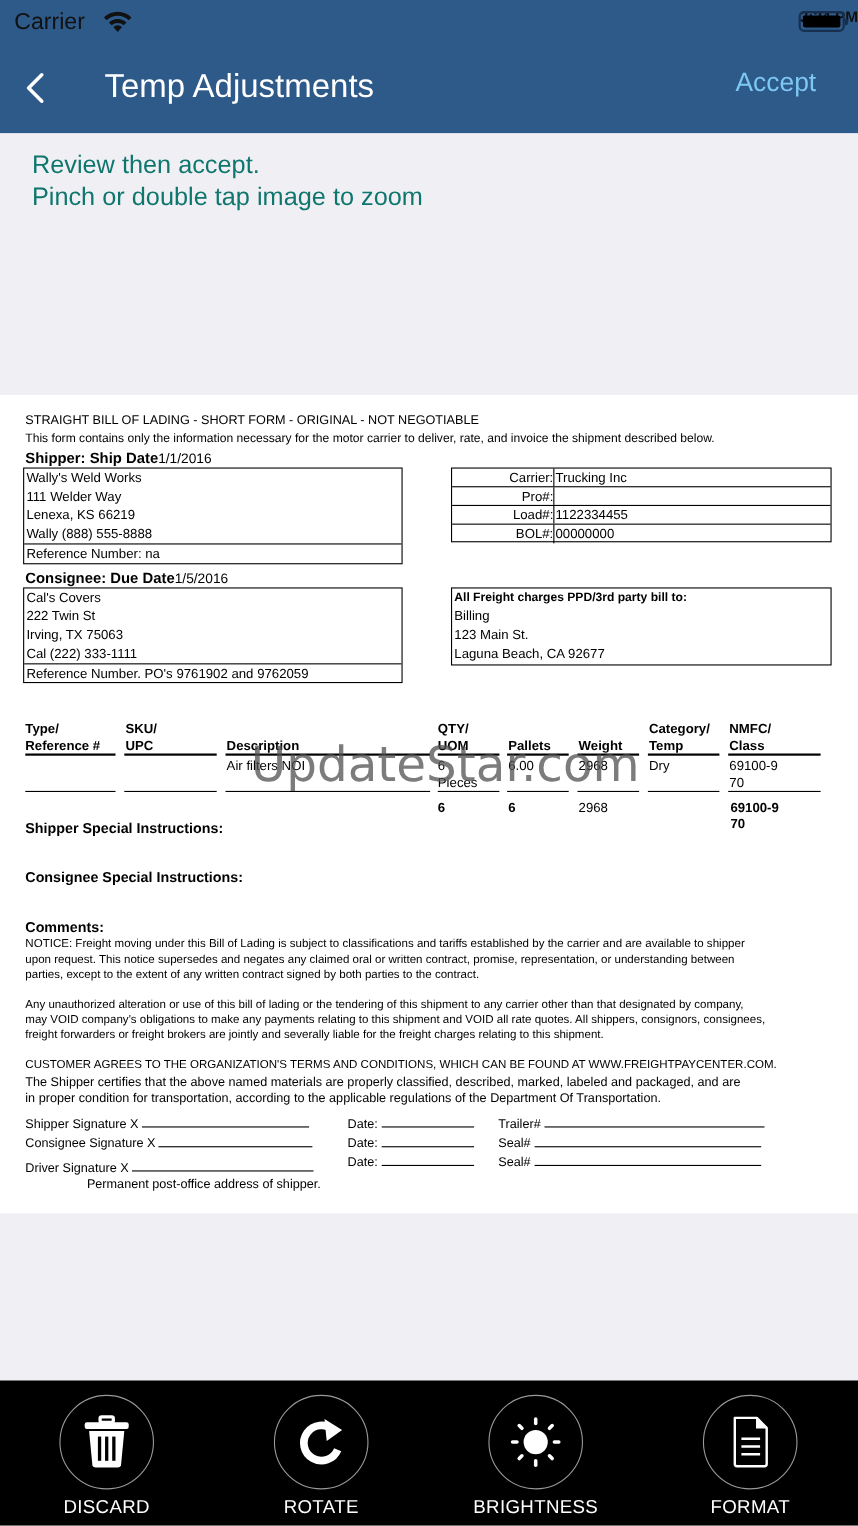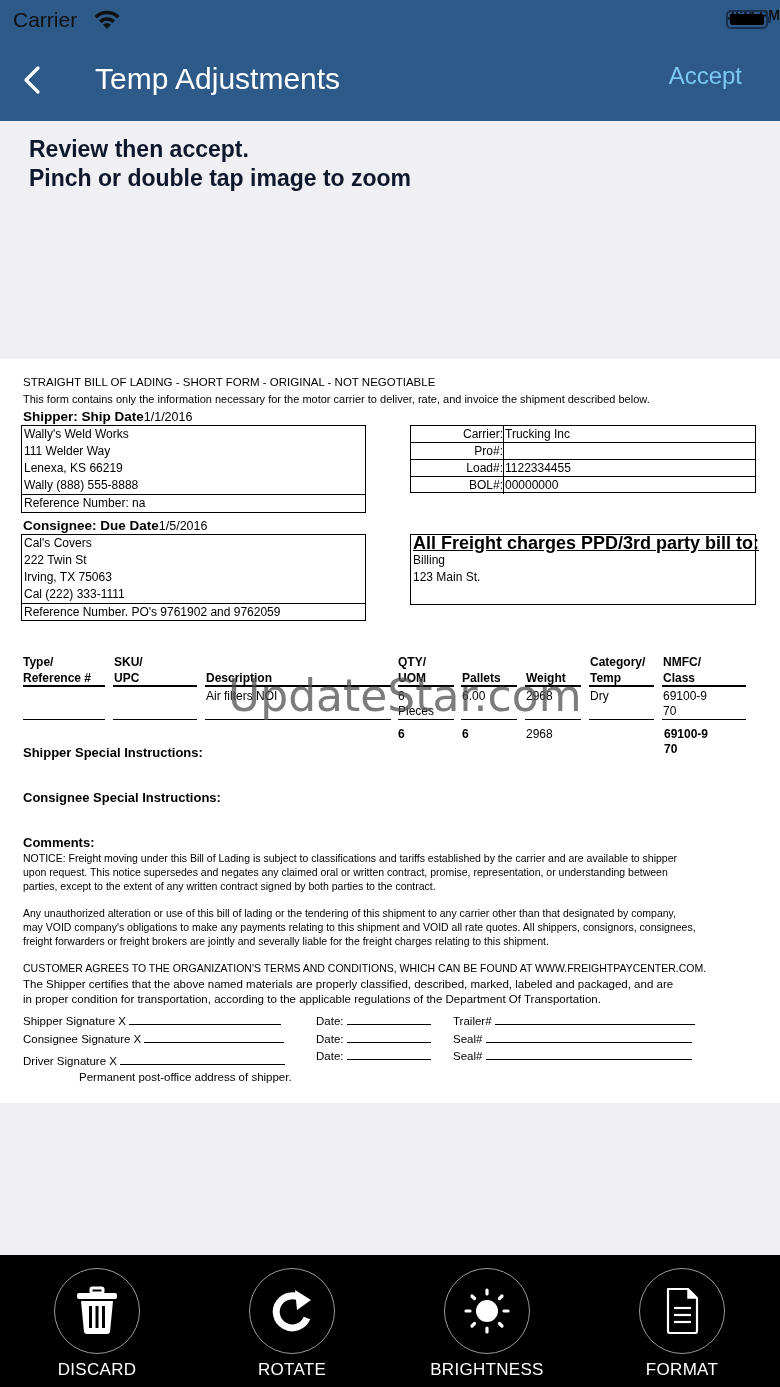--- a/index.html
+++ b/index.html
@@ -15,21 +15,21 @@
   .battery { position: absolute; left: 726px; top: 10px; width: 42px; height: 19px; border: 2px solid #17304f; border-radius: 5px; padding: 2px; }
   .battery .fill { width: 100%; height: 100%; background: #000; border-radius: 2px; }
   .battery .nub { position: absolute; right: -5px; top: 5px; width: 3px; height: 6px; background: #17304f; border-radius: 0 2px 2px 0; }
 
   .nav-bar { position: absolute; left: 0; top: 40px; width: 780px; height: 81px; }
   .back-btn { position: absolute; left: 14px; top: 20px; width: 36px; height: 40px; cursor: pointer; }
   .nav-title { position: absolute; left: 95px; top: 22px; font-size: 30px; color: #ffffff; font-weight: 500; }
   .accept-btn { position: absolute; right: 38px; top: 22px; font-size: 24px; color: #7cc8f2; cursor: pointer; }
 
   
-  .hint { position: absolute; left: 29px; top: 135px; font-size: 23px; font-weight: bold; color: #0f172a; line-height: 29px; }
+  .hint { position: absolute; left: 29px; top: 135px; font-size: 23px; font-weight: normal; color: #0f766e; line-height: 29px; }
 
   
   .doc { position: absolute; left: 0; top: 359px; width: 780px; height: 744px; background: #fff; color: #000; font-family: "Liberation Sans", sans-serif; overflow: hidden; }
   .doc .abs { position: absolute; white-space: nowrap; }
   .doc-title { left: 23px; top: 17px; font-size: 11.5px; }
   .doc-sub { left: 23px; top: 34px; font-size: 11px; }
   .sec-head { font-weight: bold; font-size: 13.5px; }
   .sec-head .date { font-weight: normal; font-size: 12.5px; }
   .box { position: absolute; border: 1.5px solid #000; }
   .box-line { font-size: 12px; line-height: 17px; padding-left: 2px; white-space: nowrap; }
@@ -129,23 +129,24 @@
     </div>
     <div class="box" style="left:21px;top:175px;width:345px;height:87px;">
       <div class="box-line">Cal's Covers</div>
       <div class="box-line">222 Twin St</div>
       <div class="box-line">Irving, TX 75063</div>
       <div class="box-line">Cal (222) 333-1111</div>
       <div class="box-line box-ref">Reference Number. PO's 9761902 and 9762059</div>
     </div>
 
     <div class="box" style="left:410px;top:175px;width:346px;height:71px;">
-      <div class="box-line bold" style="font-size:18px;text-decoration:underline;">All Freight charges PPD/3rd party bill to:</div>
+      <div class="box-line bold" style="font-size:11px;">All Freight charges PPD/3rd party bill to:</div>
       <div class="box-line">Billing</div>
       <div class="box-line">123 Main St.</div>
+      <div class="box-line">Laguna Beach, CA 92677</div>
     </div>
 
     <div class="abs col-h" style="left:23px;top:295px;">
         <div>Type/</div>
         <div>Reference #</div>
       </div>
     <div class="abs col-h" style="left:114px;top:295px;">
         <div>SKU/</div>
         <div>UPC</div>
       </div>

